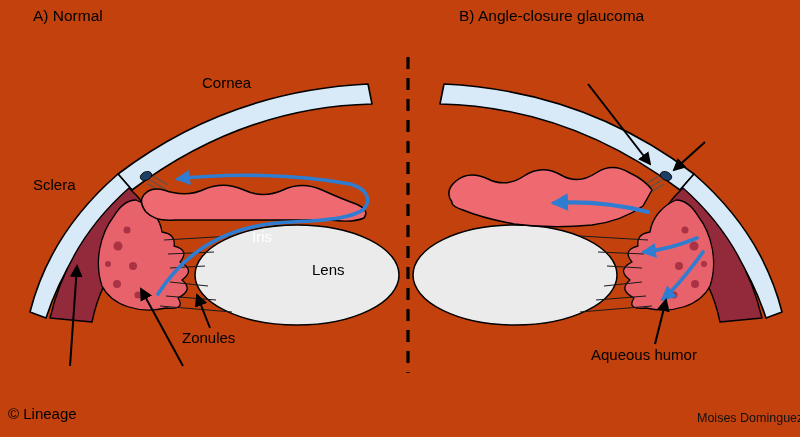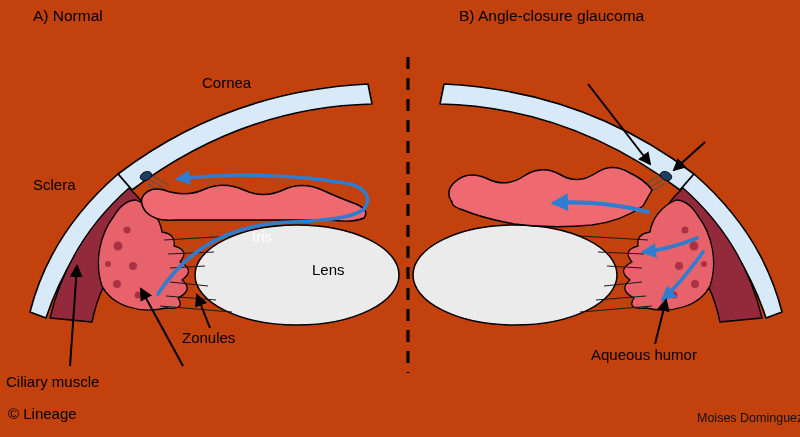--- a/index.html
+++ b/index.html
@@ -101,19 +101,18 @@
   </svg>
 
   <div class="lbl title" style="left:33px;top:7px;">A) Normal</div>
   <div class="lbl title" style="left:459px;top:7px;">B) Angle-closure glaucoma</div>
 
   <div class="lbl" style="left:202px;top:75px;">Cornea</div>
   <div class="lbl" style="left:33px;top:177px;">Sclera</div>
   <div class="lbl lbl-iris" style="left:252px;top:196px;margin-top:33px;">Iris</div>
   <div class="lbl" style="left:312px;top:262px;">Lens</div>
   <div class="lbl" style="left:182px;top:330px;">Zonules</div>
-  <div class="lbl" style="left:6px;top:374px;">Ciliary muscle</div>
 
   <div class="lbl" style="left:591px;top:347px;">Aqueous humor</div>
 
   <div class="lbl copyright" style="left:8px;top:406px;">© Lineage</div>
   <div class="lbl credit" style="left:697px;top:412px;">Moises Dominguez</div>
 </div>
 
 </body></html>

